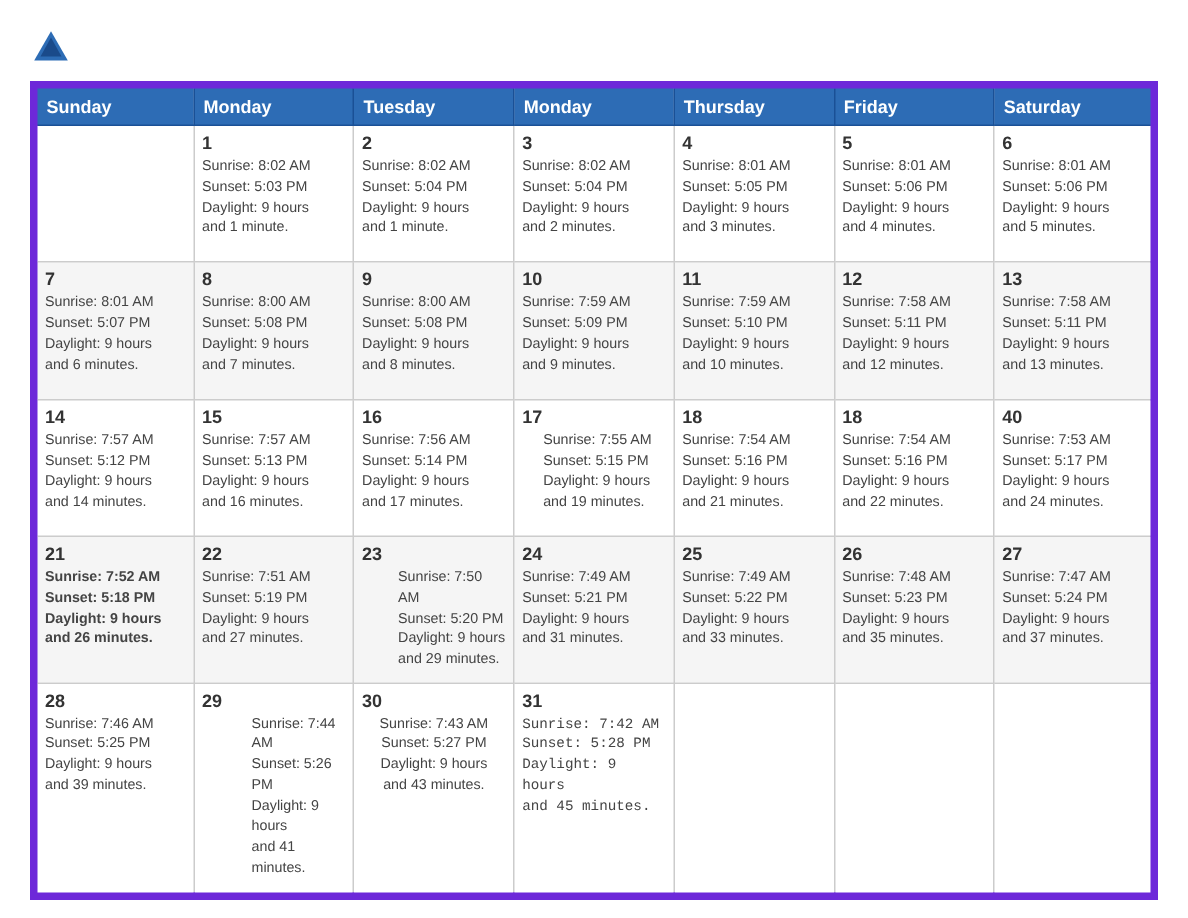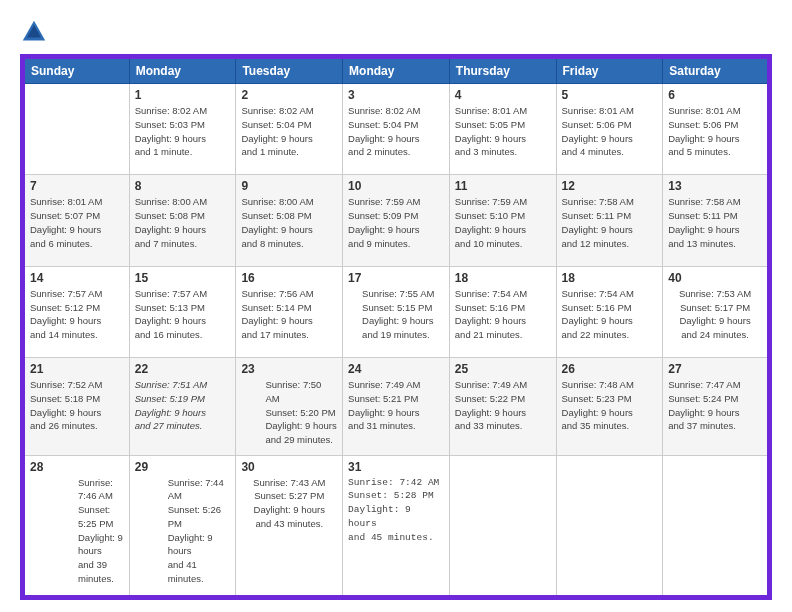--- a/index.html
+++ b/index.html
@@ -275,37 +275,37 @@
           </td>
           <td>
             <div class="day-number">18</div>
             <div class="day-info" style="white-space: pre-line;">Sunrise: 7:54 AM
 Sunset: 5:16 PM
 Daylight: 9 hours
 and 22 minutes.</div>
           </td>
           <td>
             <div class="day-number">40</div>
-            <div class="day-info" style="white-space: pre-line; text-align: center;">Sunrise: 7:53 AM
+            <div class="day-info" style="white-space: pre-line;">Sunrise: 7:53 AM
 Sunset: 5:17 PM
 Daylight: 9 hours
 and 24 minutes.</div>
           </td>
         </tr>
         <tr class="row-shaded">
           <td>
             <div class="day-number">21</div>
-            <div class="day-info" style="white-space: pre-line;">Sunrise: 7:52 AM
+            <div class="day-info" style="white-space: pre-line; font-weight: bold;">Sunrise: 7:52 AM
 Sunset: 5:18 PM
 Daylight: 9 hours
 and 26 minutes.</div>
           </td>
           <td>
             <div class="day-number">22</div>
-            <div class="day-info" style="white-space: pre-line; font-style: italic;">Sunrise: 7:51 AM
+            <div class="day-info" style="white-space: pre-line;">Sunrise: 7:51 AM
 Sunset: 5:19 PM
 Daylight: 9 hours
 and 27 minutes.</div>
           </td>
           <td>
             <div class="day-number">23</div>
             <div class="day-info" style="white-space: pre-line; margin-left: 24px;">Sunrise: 7:50 AM
 Sunset: 5:20 PM
 Daylight: 9 hours
 and 29 minutes.</div>
@@ -335,21 +335,21 @@
             <div class="day-number">27</div>
             <div class="day-info" style="white-space: pre-line;">Sunrise: 7:47 AM
 Sunset: 5:24 PM
 Daylight: 9 hours
 and 37 minutes.</div>
           </td>
         </tr>
         <tr class="row-white">
           <td>
             <div class="day-number">28</div>
-            <div class="day-info" style="white-space: pre-line; margin-left: 48px;">Sunrise: 7:46 AM
+            <div class="day-info" style="white-space: pre-line;">Sunrise: 7:46 AM
 Sunset: 5:25 PM
 Daylight: 9 hours
 and 39 minutes.</div>
           </td>
           <td>
             <div class="day-number">29</div>
             <div class="day-info" style="white-space: pre-line; margin-left: 33px;">Sunrise: 7:44 AM
 Sunset: 5:26 PM
 Daylight: 9 hours
 and 41 minutes.</div>

